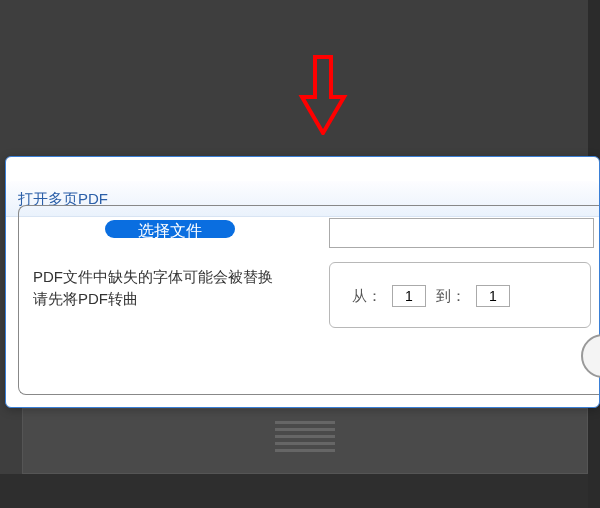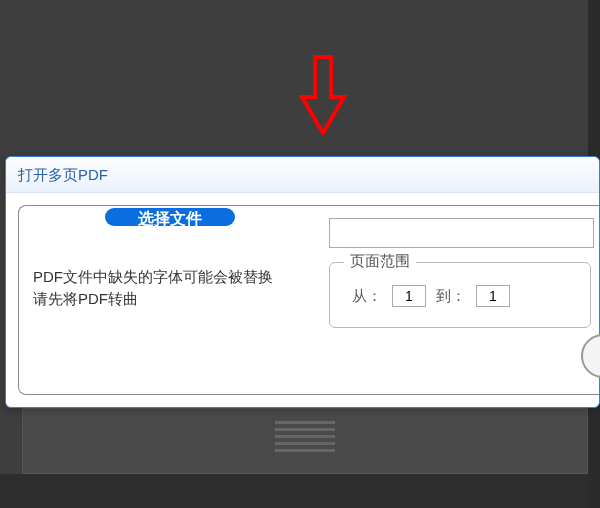--- a/index.html
+++ b/index.html
@@ -75,45 +75,45 @@
   }
   .titlebar {
     height: 36px;
     line-height: 36px;
     padding: 0 12px;
     background: linear-gradient(#fdfdff, #eaf2fc);
     border-bottom: 1px solid #d8e4f3;
     border-radius: 6px 6px 0 0;
     color: #2b5fa8;
     font-size: 15px;
+    margin-top: 24px;
   }
   .body-area {
     position: absolute;
     left: 12px;
     right: 0;
     top: 48px;
     bottom: 12px;
     border: 1px solid #888;
     border-right: none;
     border-radius: 8px 0 0 8px;
   }
 
   .select-btn {
     position: absolute;
     left: 86px;
-    top: 2px;
+    top: 14px;
     width: 130px;
     height: 18px;
     background: #0a6ee0;
     color: #fff;
     border: none;
     border-radius: 16px;
     font-size: 16px;
     cursor: pointer;
-    font-weight: bold;
   }
 
   .path-input {
     position: absolute;
     left: 310px;
     top: 12px;
     width: 265px;
     height: 30px;
     border: 1px solid #aaa;
     background: #fff;
@@ -214,21 +214,20 @@
     <button class="select-btn">选择文件</button>
 
     <input class="path-input" type="text" value="" style="">
 
     <div class="notice">
       <div>PDF文件中缺失的字体可能会被替换</div>
       <div>请先将PDF转曲</div>
     </div>
 
     <div class="fieldset">
-      <div class="legend">页面范围</div>
       <div class="range-row">
         <span>从：</span>
         <input type="text" value="1" style="">
         <span>到：</span>
         <input type="text" value="1" style="">
       </div>
     </div>
 
     <button class="round-btn"></button>
 

